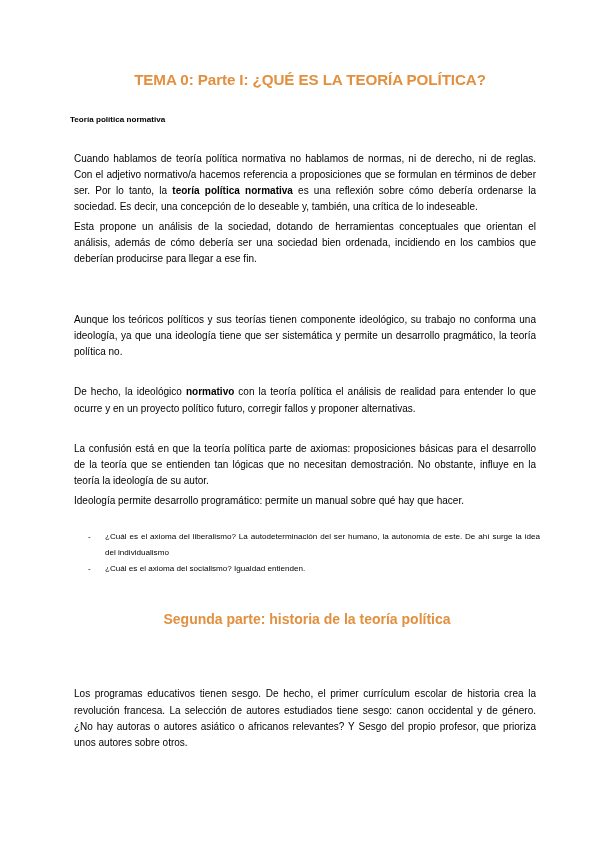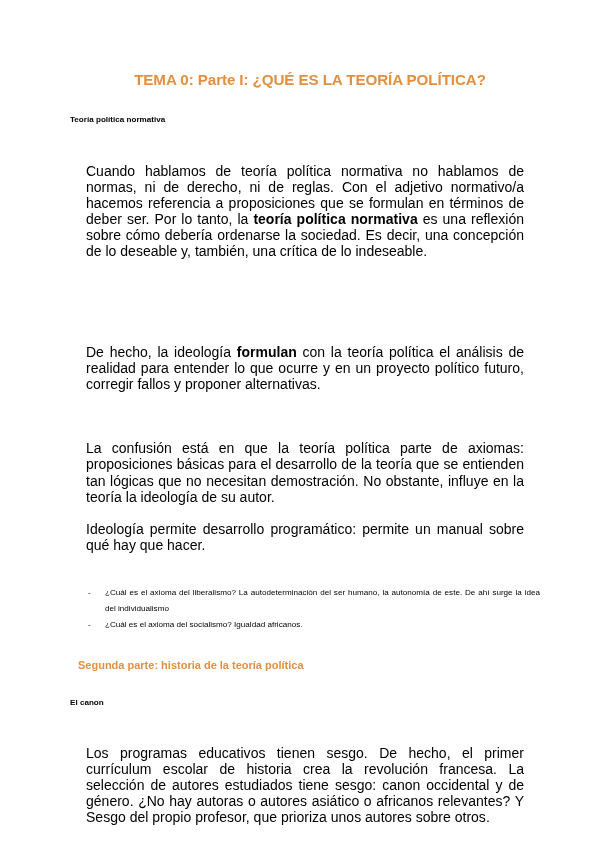--- a/index.html
+++ b/index.html
@@ -34,32 +34,33 @@
     line-height: 1.25;
   }
   .section-heading {
     font-size: 8.1px;
     font-weight: bold;
     color: #000000;
     margin: 0;
     line-height: 1.3;
   }
   .orange-heading {
-    font-size: 11px;
+    font-size: 14px;
     font-weight: bold;
     color: #E2903F;
-    margin: 4px;
+    text-align: center;
+    margin: 12px;
     line-height: 1.3;
     padding-left: 4px;
   }
   p.body {
-    font-size: 14px;
+    font-size: 10px;
     line-height: 16.1px;
     text-align: justify;
-    margin: 16px;
+    margin: 4px;
     color: #000000;
     letter-spacing: 0.01px;
   }
   p.body b { font-weight: bold; }
   .gap-lg { height: 21px; }
   .gap-md { height: 16px; }
   .gap-title { height: 26px; }
   ul.dash-list {
     list-style: none;
     margin: 0;
@@ -87,50 +88,51 @@
   <h1 class="doc-title">TEMA 0:  Parte I: ¿QUÉ ES LA TEORÍA POLÍTICA?</h1>
 
   <div class="gap-title"></div>
 
   <h2 class="section-heading">Teoría política normativa</h2>
 
   <div class="gap-lg"></div>
 
   <p class="body"><span>Cuando hablamos de teoría política normativa no hablamos de normas, ni de derecho, ni de reglas. Con el adjetivo normativo/a hacemos referencia a proposiciones que se formulan en términos de deber ser. Por lo tanto, la </span><b>teoría política normativa</b><span> es una reflexión sobre cómo debería ordenarse la sociedad. Es decir, una concepción de lo deseable y, también, una crítica de lo indeseable.</span></p>
 
+  <p class="body">Esta propone un análisis de la sociedad, dotando de herramientas conceptuales que orientan el análisis, además de cómo debería ser una sociedad bien ordenada, incidiendo en los cambios que deberían producirse para llegar a ese fin.</p>
 
   <div class="gap-md"></div>
 
 
   <div class="gap-lg"></div>
 
+  <p class="body">Aunque los teóricos políticos y sus teorías tienen componente ideológico, su trabajo no conforma una ideología, ya que una ideología tiene que ser sistemática y permite un desarrollo pragmático, la teoría política no.</p>
 
   <div class="gap-md"></div>
 
-  <p class="body"><span>De hecho, la ideología </span><b>formulan</b><span> con la teoría política el análisis de realidad para entender lo que ocurre y en un proyecto político futuro, corregir fallos y proponer alternativas.</span></p>
+  <p class="body"><span>De hecho, la ideológico </span><b>normativo</b><span> con la teoría política el análisis de realidad para entender lo que ocurre y en un proyecto político futuro, corregir fallos y proponer alternativas.</span></p>
 
 
   <div class="gap-md"></div>
 
   <p class="body">La confusión está en que la teoría política parte de axiomas: proposiciones básicas para el desarrollo de la teoría que se entienden tan lógicas que no necesitan demostración. No obstante, influye en la teoría la ideología de su autor.</p>
 
   <p class="body">Ideología permite desarrollo programático: permite un manual sobre qué hay que hacer.</p>
 
   <div class="gap-md"></div>
 
   <ul class="dash-list">
     <li><span class="dash">-</span><span>¿Cuál es el axioma del liberalismo? La autodeterminación del ser humano, la autonomía de este. De ahí surge la idea del individualismo</span></li>
-    <li><span class="dash">-</span><span>¿Cuál es el axioma del socialismo? Igualdad africanos.</span></li>
+    <li><span class="dash">-</span><span>¿Cuál es el axioma del socialismo? Igualdad entienden.</span></li>
   </ul>
 
   <div class="gap-lg"></div>
 
   <h2 class="orange-heading">Segunda parte: historia de la teoría política</h2>
 
   <div class="gap-lg"></div>
 
-  <h2 class="section-heading">El canon</h2>
 
   <div class="gap-lg"></div>
 
   <p class="body">Los programas educativos tienen sesgo. De hecho, el primer currículum escolar de historia crea la revolución francesa. La selección de autores estudiados tiene sesgo: canon occidental y de género. ¿No hay autoras o autores asiático o africanos relevantes? Y Sesgo del propio profesor, que prioriza unos autores sobre otros.</p>
 
 </div>
 
 </body></html>

